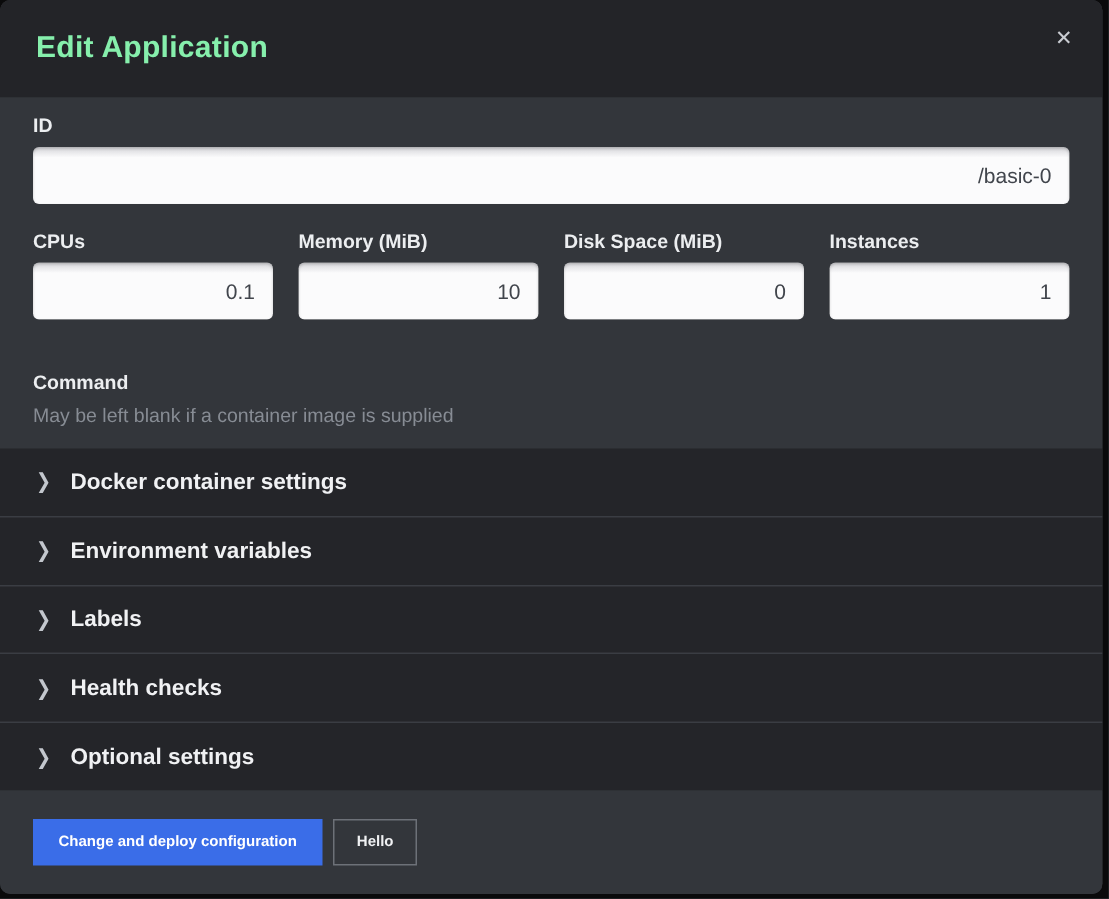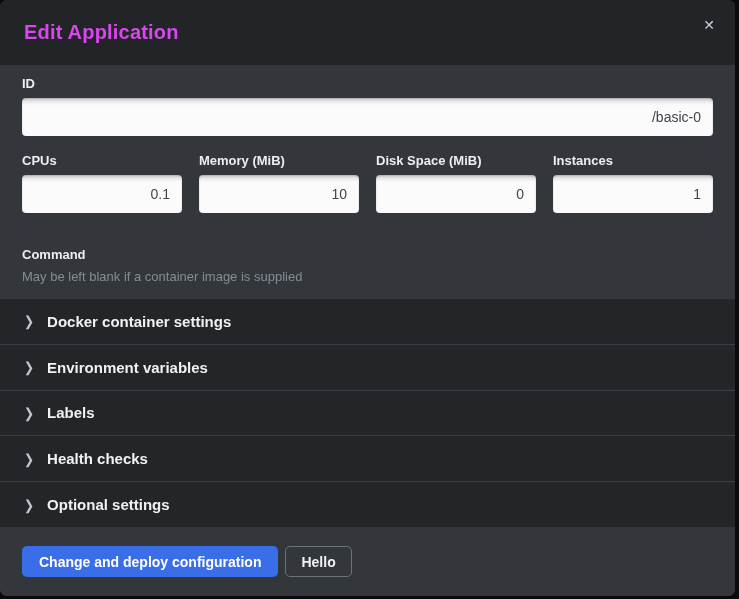--- a/index.html
+++ b/index.html
@@ -22,21 +22,21 @@
   
   .modal-header {
     height: 65px;
     flex: 0 0 65px;
     background: #232428;
     display: flex;
     align-items: center;
     padding: 0 16px 0 24px;
   }
   .modal-title {
-    color: #d946ef;
+    color: #86efac;
     font-size: 20px;
     font-weight: bold;
     letter-spacing: 0.2px;
   }
   .close-btn {
     margin-left: auto;
     background: none;
     border: none;
     color: #c9ccd2;
     font-size: 14px;
@@ -131,23 +131,23 @@
   .modal-footer {
     flex: 0 0 69px;
     background: #33363b;
     display: flex;
     align-items: center;
     padding: 0 22px;
     gap: 7px;
   }
   .btn {
     height: 31px;
-    border-radius: 5px;
+    border-radius: 0;
     font-family: "Liberation Sans", sans-serif;
-    font-size: 14px;
+    font-size: 10px;
     font-weight: bold;
     cursor: pointer;
     display: inline-flex;
     align-items: center;
   }
   .btn-primary {
     background: #3a6de8;
     border: none;
     color: #fff;
     padding: 0 17px;

